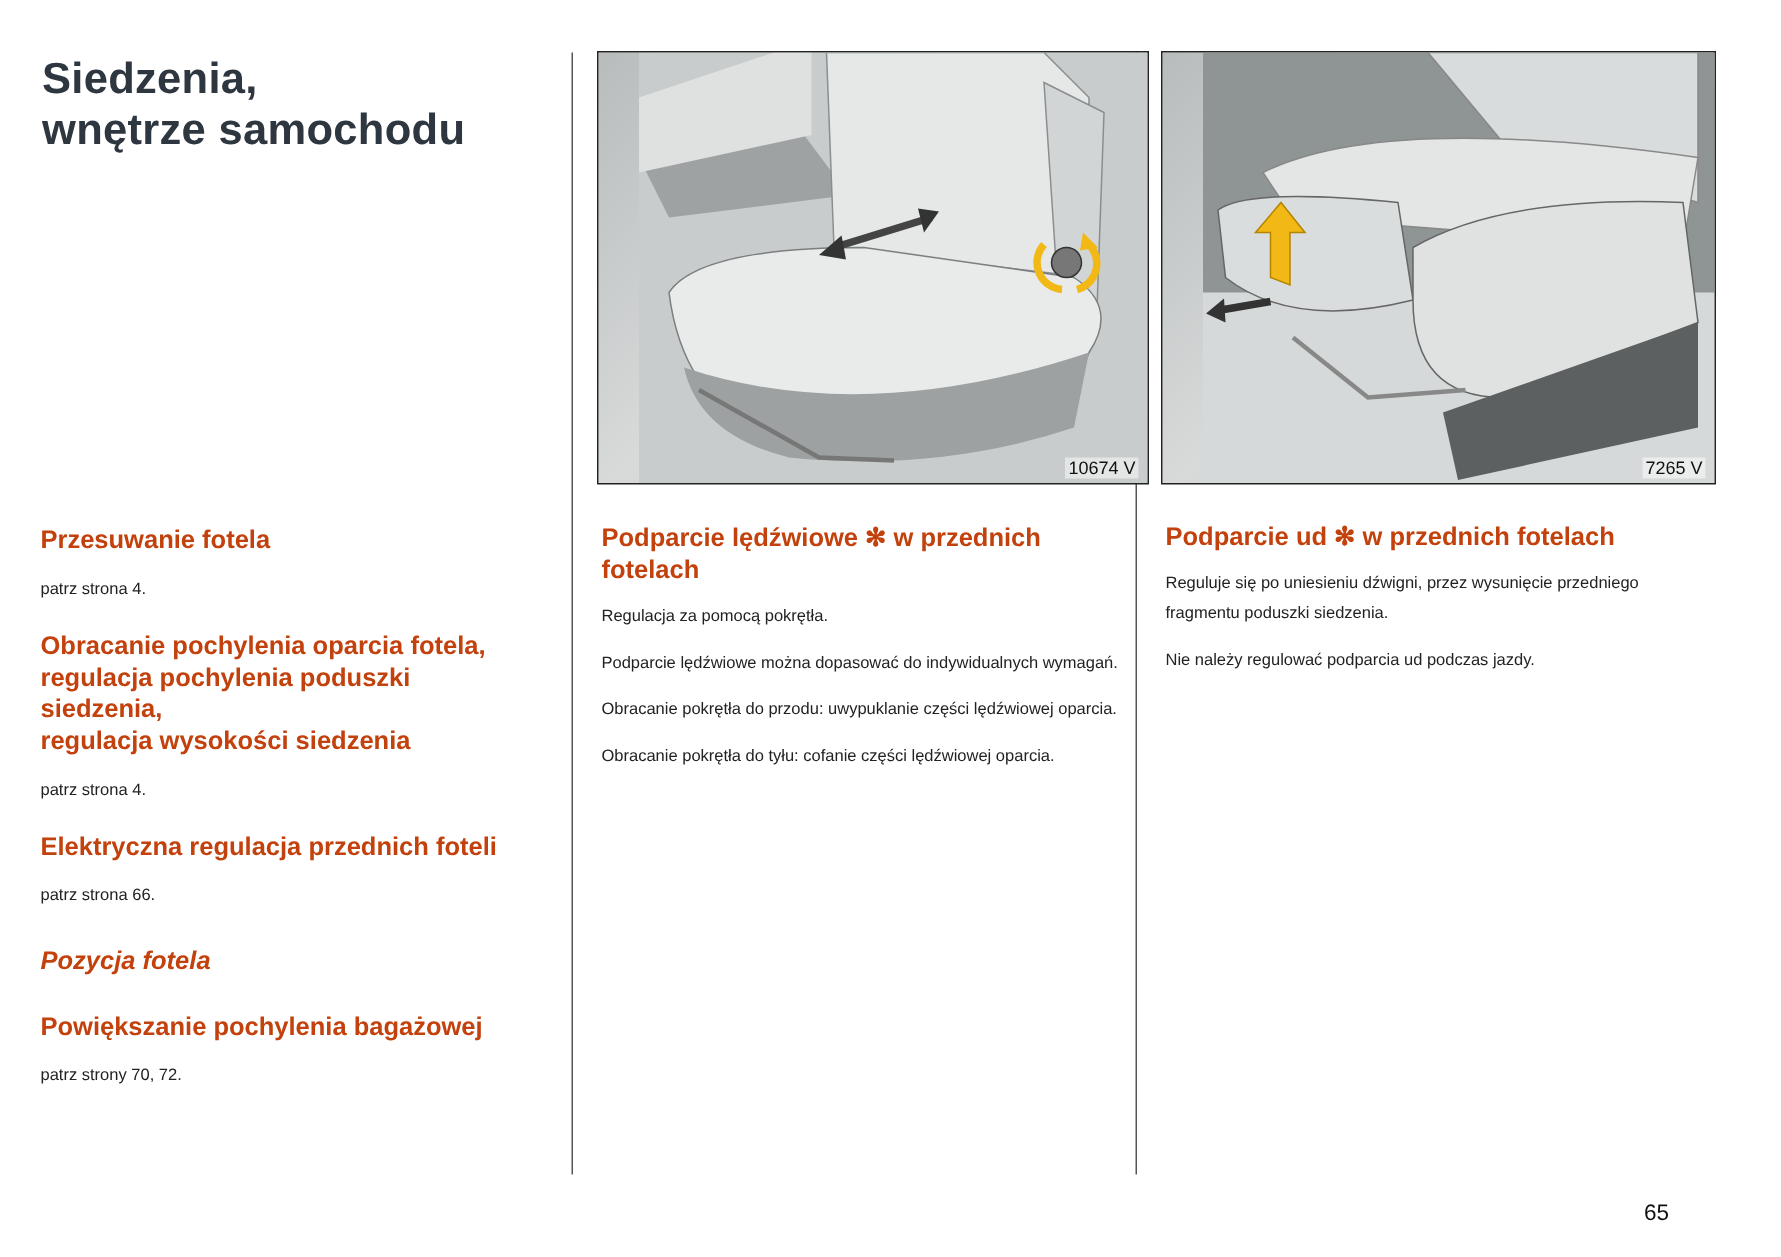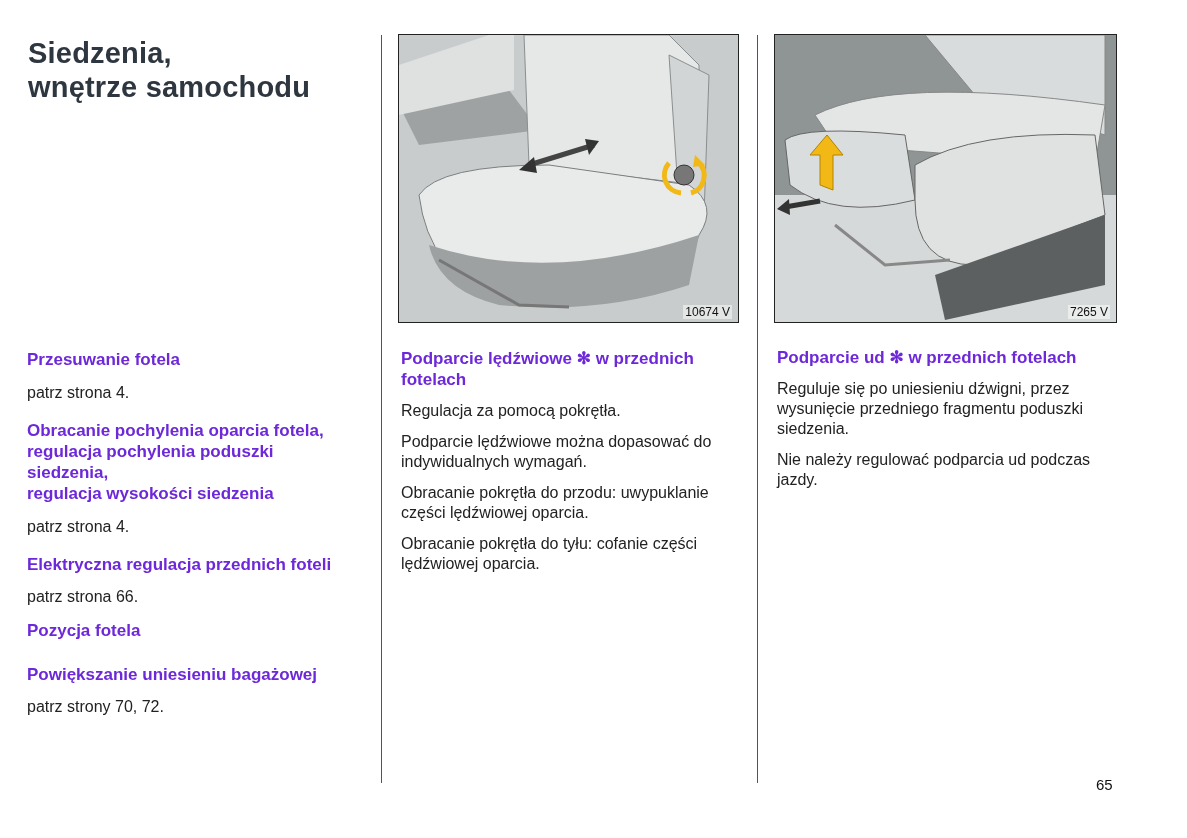--- a/index.html
+++ b/index.html
@@ -12,35 +12,36 @@
     position: absolute; left: 28px; top: 36px; margin: 0;
     font-size: 29px; font-weight: bold; line-height: 34px;
     color: #2e3640; letter-spacing: 0.2px;
   }
   .title span { display: block; }
   .divider {
     position: absolute; width: 1px; background: #555;
   }
   .col { position: absolute; }
   .col h2 {
-    margin: 0; font-size: 17px; font-weight: bold; line-height: 21px; color: #6d28d9;
+    margin: 0; font-size: 17px; font-weight: bold; line-height: 21px; color: #c2410c;
   }
   .col p {
-    margin: 0; font-size: 16px; line-height: 20px; color: #222;
+    margin: 0; font-size: 11px; line-height: 20px; color: #222;
   }
   .figure {
     position: absolute; border: 1px solid #222; overflow: hidden;
     background: linear-gradient(135deg, #b8bcbc 0%, #d8dada 45%, #c4c7c7 100%);
+    padding-left: 27px;
   }
   .fig-code {
     position: absolute; right: 6px; bottom: 3px; font-size: 12px; color: #111;
     background: rgba(255,255,255,0.5); padding: 0 2px;
   }
   .page-number {
-    position: absolute; left: 1096px; top: 776px; font-size: 15px; color: #111;
+    position: absolute; left: 1096px; top: 800px; font-size: 15px; color: #111;
   }
 </style>
 </head>
 <body>
 
 <h1 class="title">
   <span>Siedzenia,</span>
   <span>wnętrze samochodu</span>
 </h1>
 
@@ -58,25 +59,25 @@
       <span>regulacja pochylenia poduszki</span><br>
       <span>siedzenia,</span><br>
       <span>regulacja wysokości siedzenia</span>
     </h2>
     <p style="margin-top:13px;">patrz strona 4.</p>
   </div>
   <div style="margin-top:17px;">
     <h2>Elektryczna regulacja przednich foteli</h2>
     <p style="margin-top:12px;">patrz strona 66.</p>
   </div>
-  <div style="margin-top:13px;">
+  <div style="margin-top:23px;font-style:italic;">
     <h2>Pozycja fotela</h2>
   </div>
   <div style="margin-top:23px;">
-    <h2>Powiększanie uniesieniu bagażowej</h2>
+    <h2>Powiększanie pochylenia bagażowej</h2>
     <p style="margin-top:12px;">patrz strony 70, 72.</p>
   </div>
 </div>
 
 <div class="figure" style="left:398px; top:34px; width:339px; height:287px;">
   <svg width="339" height="287" viewBox="0 0 339 287">
     <rect x="0" y="0" width="339" height="287" fill="#c9cccc"></rect>
     <path d="M0 70 L110 55 L140 95 L20 110 Z" fill="#9ea2a2"></path>
     <path d="M0 30 L90 0 L115 0 L115 55 L0 80 Z" fill="#dfe1e1"></path>
     <path d="M125 0 L270 0 L300 30 L300 150 L130 130 Z" fill="#e6e8e8" stroke="#8a8e8e"></path>

